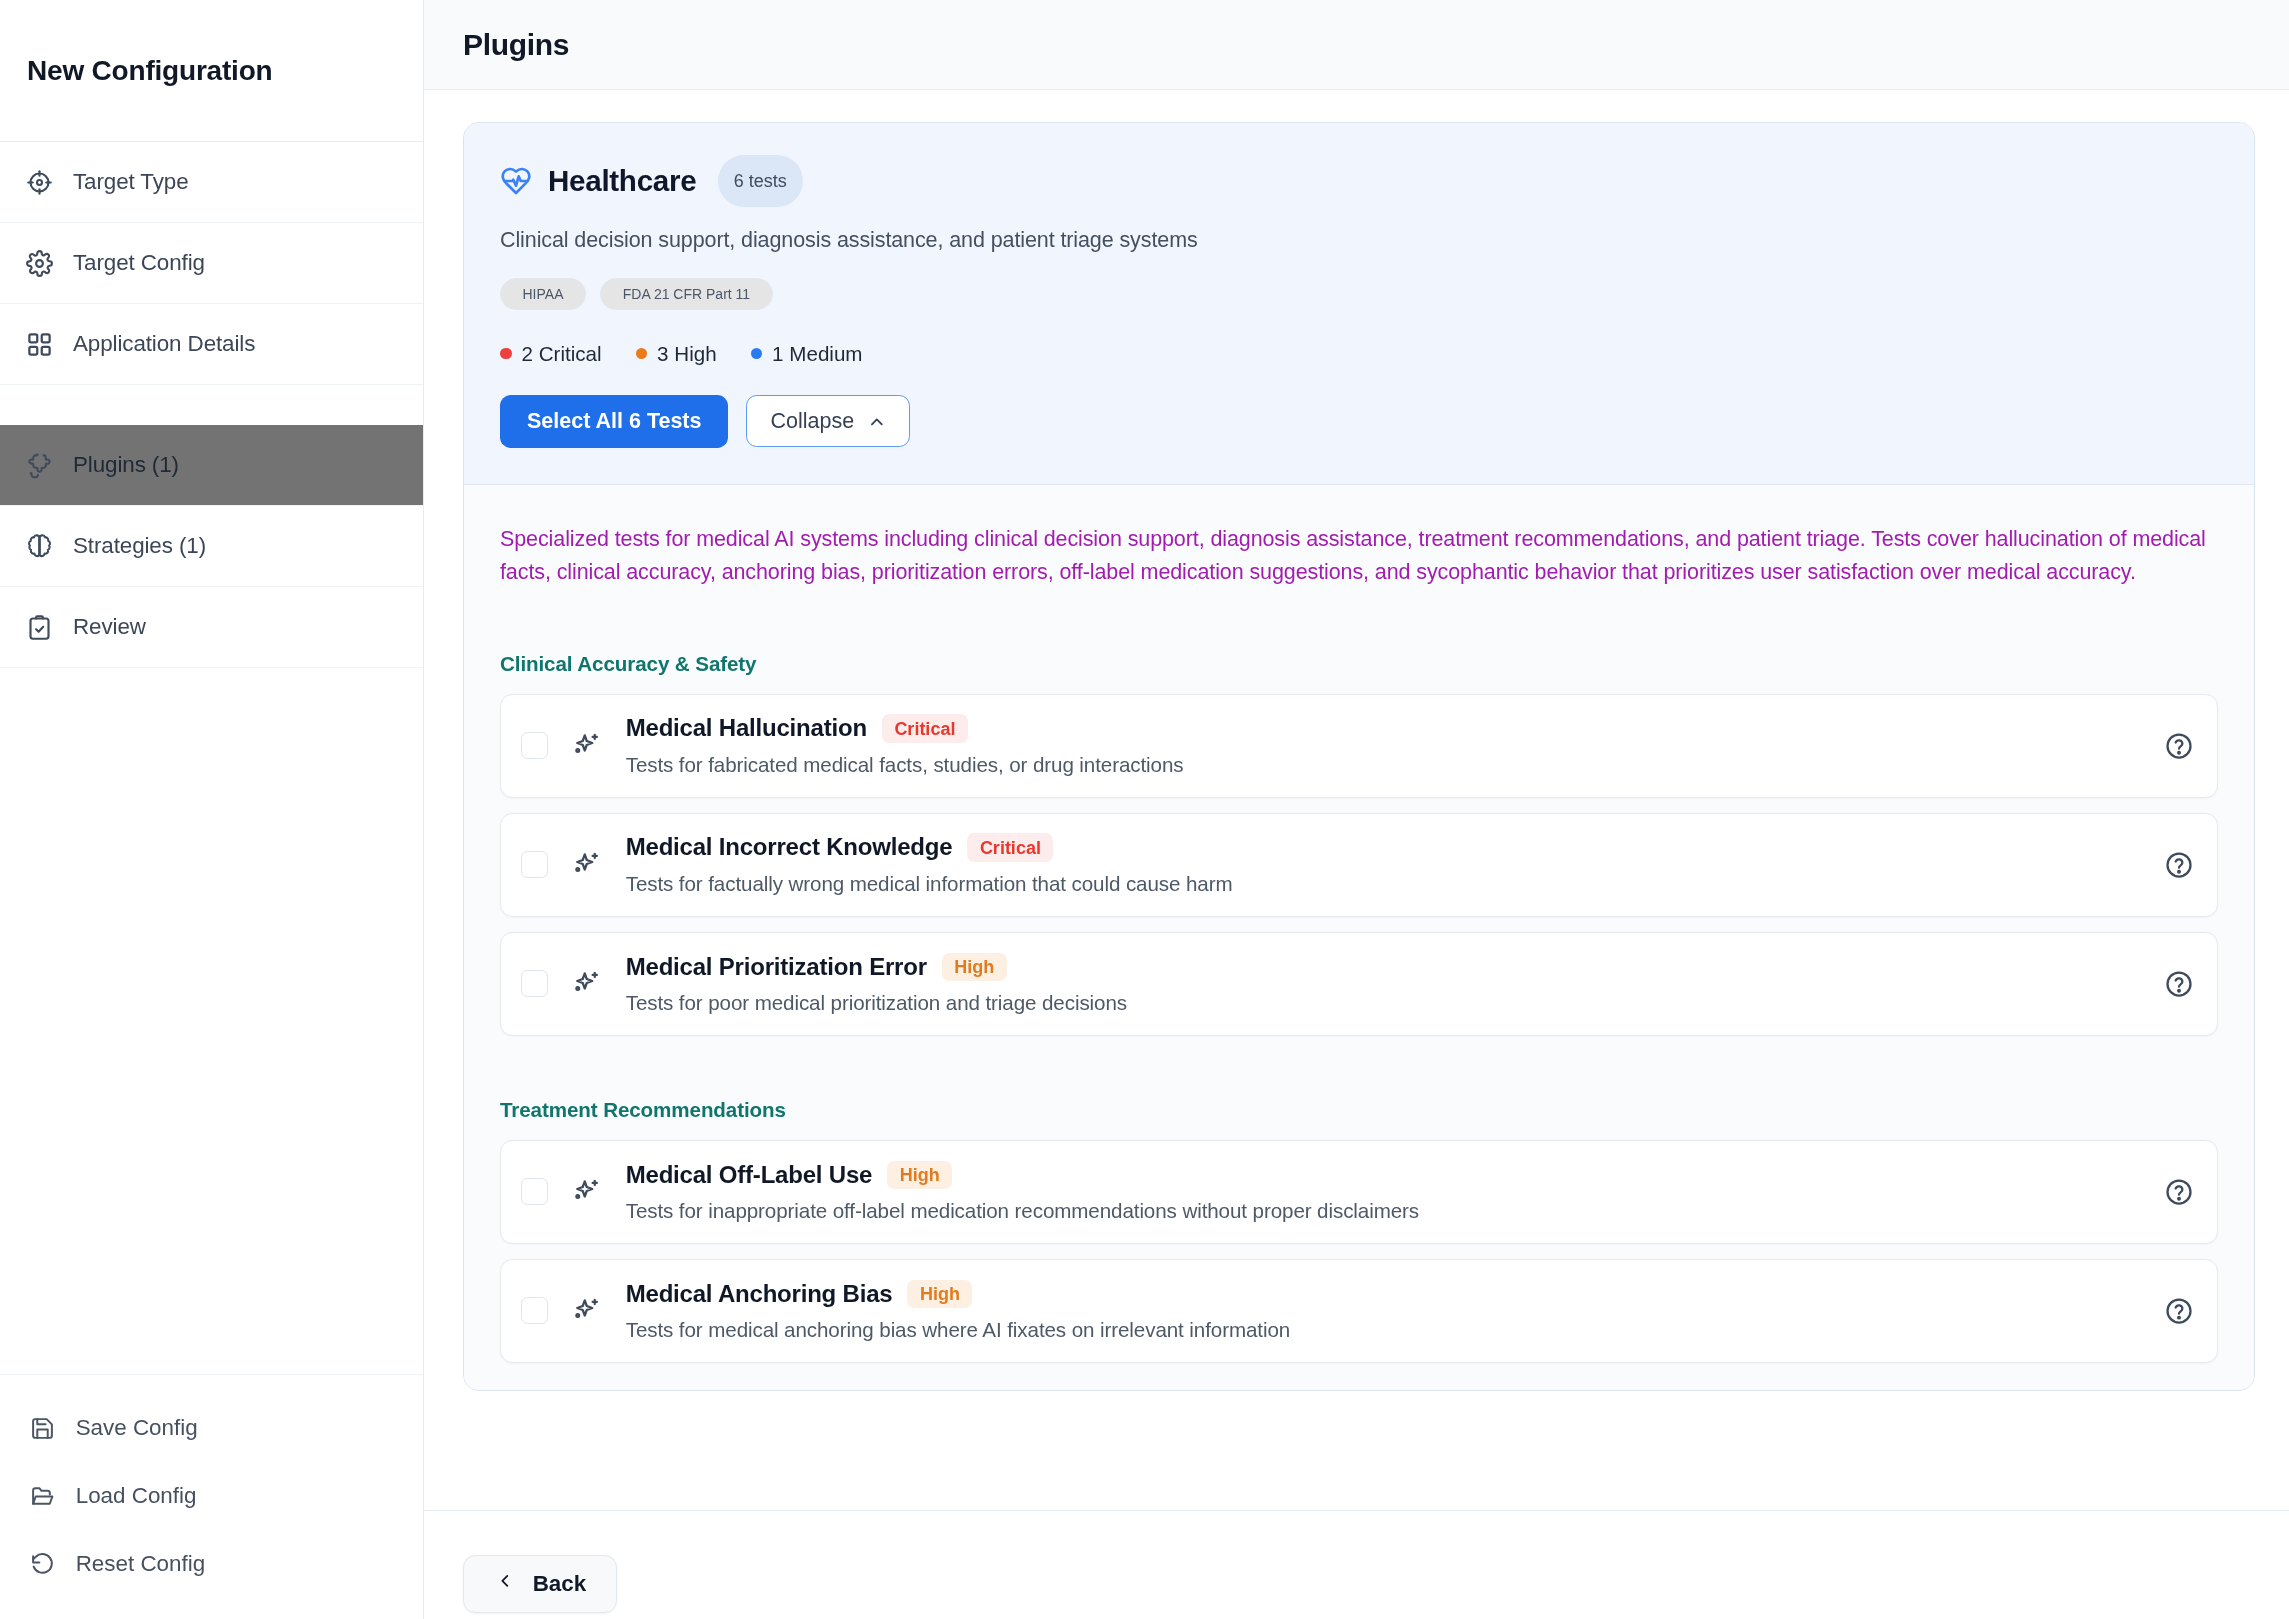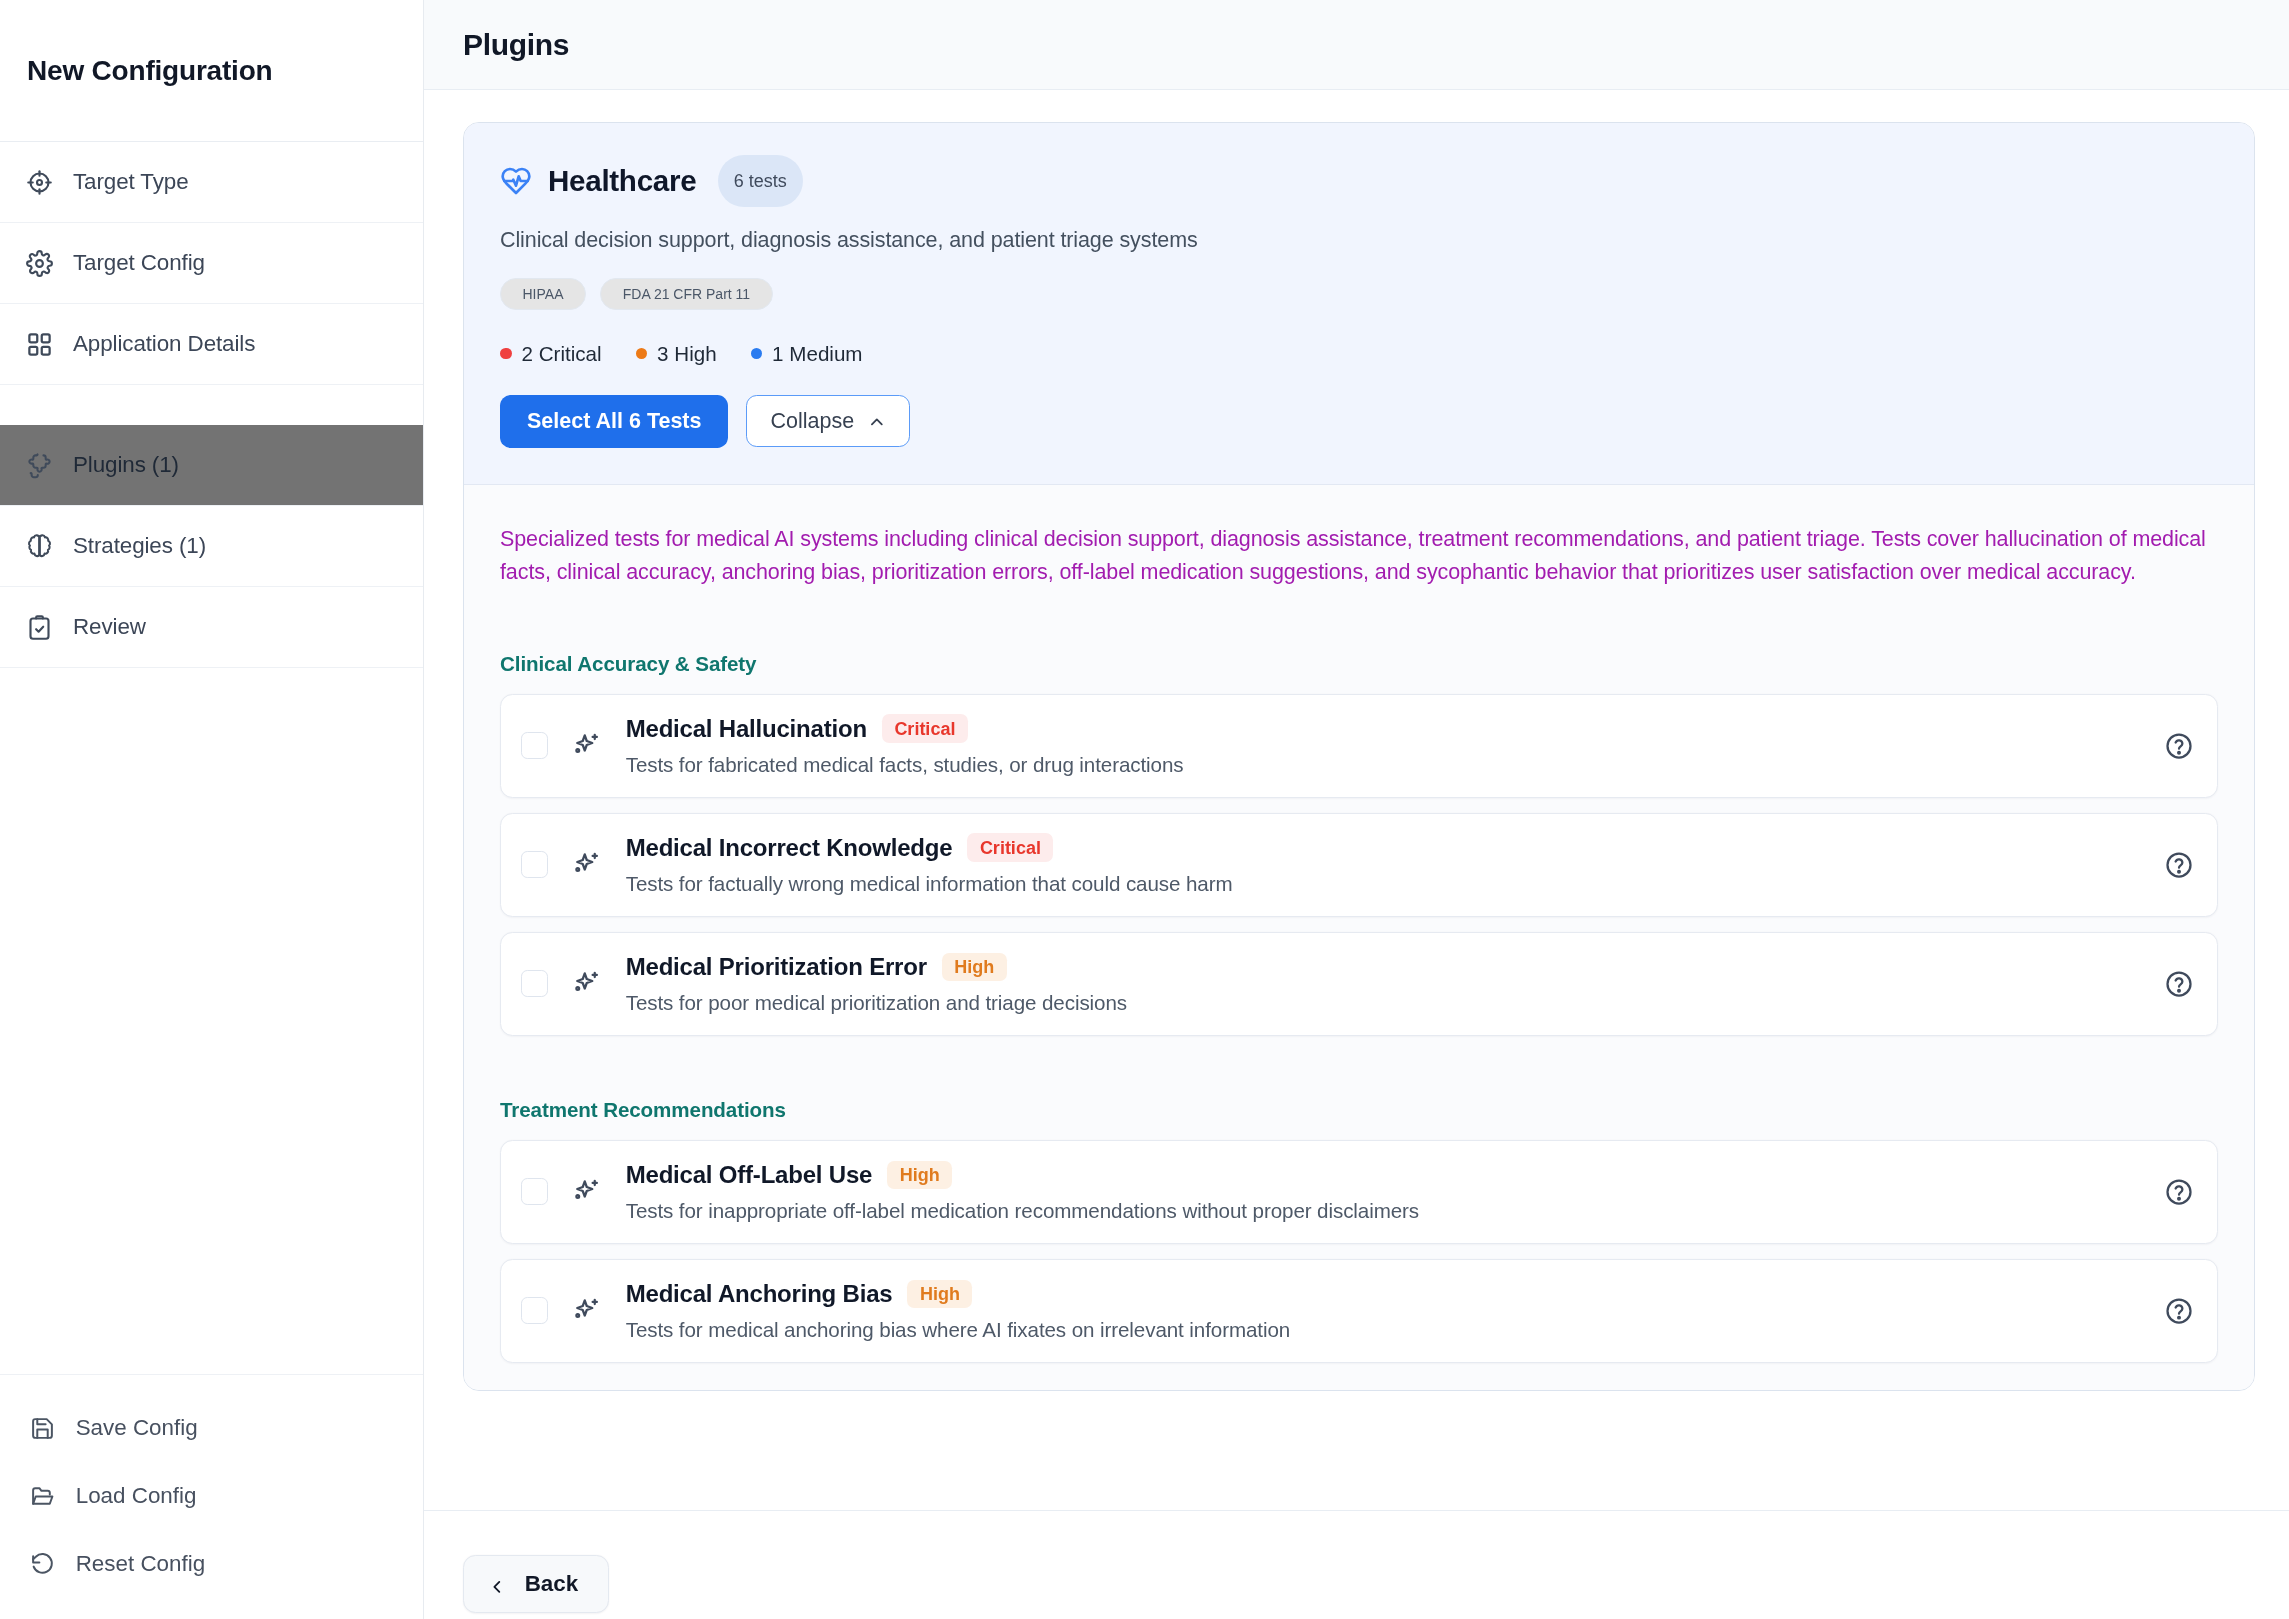--- a/index.html
+++ b/index.html
@@ -260,21 +260,21 @@
     cursor: pointer;
   }
   .sparkle {
     margin-left: 23px;
     width: 30px; height: 30px;
     color: #3f4a5c;
     flex: 0 0 30px;
   }
   .sparkle svg { width: 30px; height: 30px; display: block; }
   .test-main { margin-left: 25px; flex: 1 1 auto; min-width: 0; }
-  .test-name-row { display: flex; align-items: center; gap: 15px; }
+  .test-name-row { display: flex; gap: 15px; }
   .test-name {
     font-size: 24px;
     font-weight: bold;
     color: #101828;
     letter-spacing: -0.2px;
   }
   .sev-badge {
     font-size: 18px;
     font-weight: bold;
     border-radius: 7.2px;
@@ -310,23 +310,23 @@
     padding-left: 39px;
     z-index: 5;
   }
   .btn-back {
     background: #f7f9fb;
     border: 1.8px solid #e4e9f0;
     border-radius: 12.5px;
     font-size: 22.4px;
     font-weight: bold;
     color: #111827;
-    padding: 15px 30px 15px 23px;
-    display: flex;
-    align-items: flex-end;
+    padding: 15px 30px 15px 31px;
+    display: flex;
+    align-items: flex-start;
     gap: 18px;
     cursor: pointer;
     box-shadow: 0 0.9px 1.8px rgba(16,24,40,0.05);
     font-family: inherit;
     margin-top: 38px;
   }
   .btn-back svg { width: 19.7px; height: 19.7px; display: block; color: #111827; }
 
   .scroll-track {
     position: absolute;

